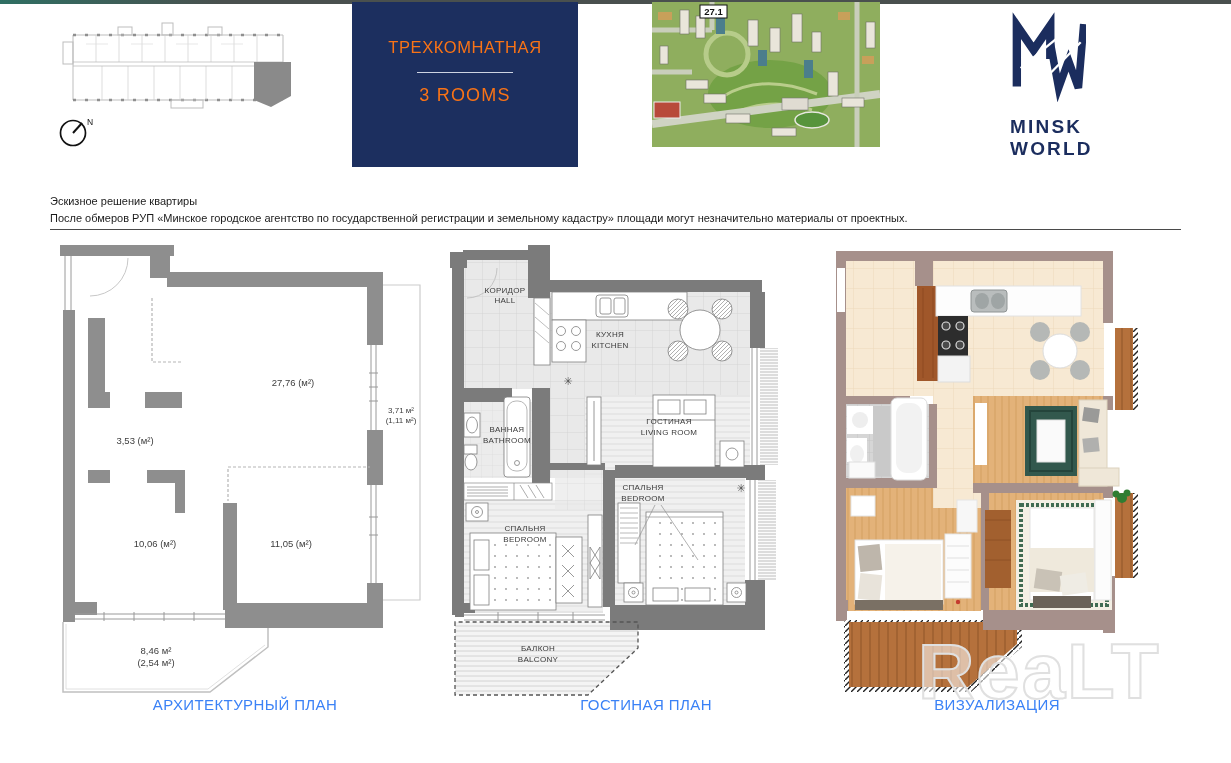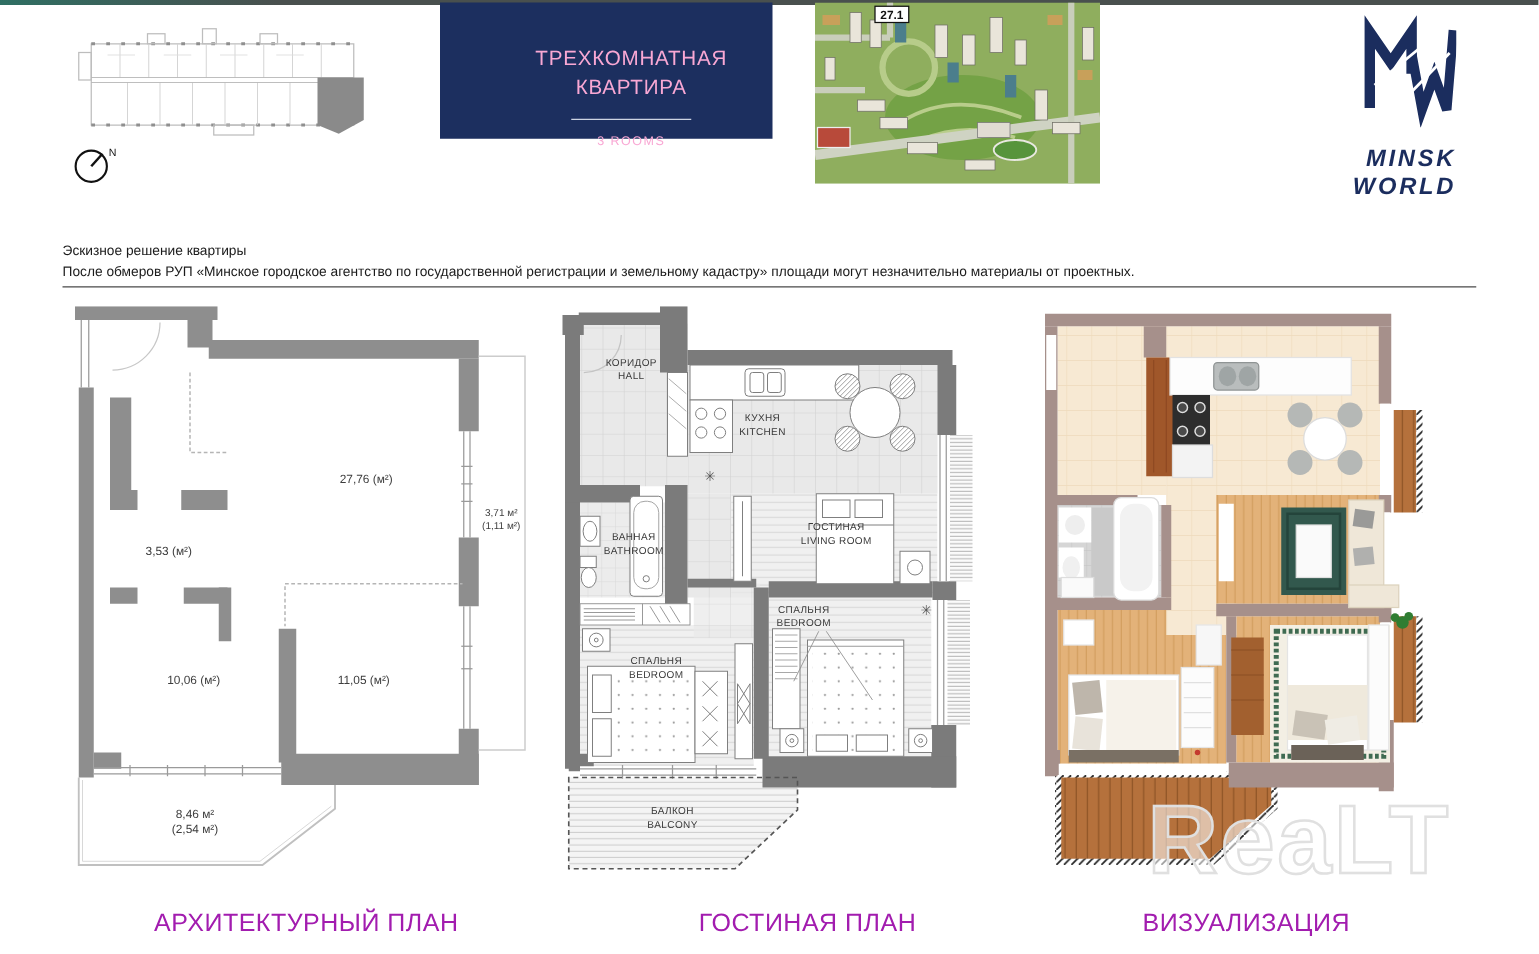--- a/index.html
+++ b/index.html
@@ -3,38 +3,38 @@
 <meta charset="utf-8">
 <style>
   html,body{margin:0;padding:0;background:#fff;}
   #page{position:relative;width:1231px;height:763px;background:#fff;overflow:hidden;
         font-family:"Liberation Sans",sans-serif;}
   #topbar{position:absolute;left:0;top:0;width:1231px;height:4px;
           background:linear-gradient(90deg,#2f6f63 0%,#49504e 18%,#49504e 100%);}
   
   #keyplan{position:absolute;left:58px;top:10px;}
   #compass{position:absolute;left:56px;top:112px;}
-  #titlecard{position:absolute;left:352px;top:2px;width:226px;height:109px;background:#1c2f5f;
-             color:#f9a8d4;text-align:center;padding-left:40px;}
+  #titlecard{position:absolute;left:352px;top:2px;width:226px;height:165px;background:#1c2f5f;
+             color:#f97316;text-align:center;}
   #titlecard .l1{margin-top:34px;font-size:16.5px;letter-spacing:.6px;line-height:23px;}
   #titlecard .l2{font-size:16.5px;letter-spacing:.6px;line-height:23px;}
   #titlecard .rule{width:96px;height:1px;background:#cdd4e2;margin:13px auto 12px;}
-  #titlecard .l3{font-size:10px;letter-spacing:1.2px;}
+  #titlecard .l3{font-size:18px;letter-spacing:1.2px;}
   #aerial{position:absolute;left:652px;top:2px;}
-  #logo{position:absolute;left:1010px;top:10px;width:155px;text-align:right;font-style:italic;}
+  #logo{position:absolute;left:1010px;top:10px;width:155px;text-align:left;}
   #logo .brandtext{margin-top:10px;color:#1b2d5e;font-size:19px;font-weight:600;letter-spacing:2.2px;}
   
   #disclaimer{position:absolute;left:50px;top:193px;width:1180px;color:#1b1b1b;
               font-size:11px;line-height:16.5px;white-space:nowrap;}
   #rule-main{position:absolute;left:50px;top:229px;width:1131px;border-top:1px solid #4a4a4a;}
   
   #plan-arch{position:absolute;left:58px;top:245px;}
   #plan-sketch{position:absolute;left:448px;top:245px;}
   #plan-viz{position:absolute;left:833px;top:248px;}
-  .caption{position:absolute;top:728px;transform:translateX(-50%);font-size:20px;color:#a21caf;
+  .caption{position:absolute;top:696px;transform:translateX(-50%);font-size:15px;color:#3b82f6;
            letter-spacing:.4px;white-space:nowrap;}
   #cap-arch{left:245px;} #cap-sketch{left:646px;} #cap-viz{left:997px;}
   #watermark{position:absolute;left:912px;top:622px;pointer-events:none;}
   svg text{font-family:"Liberation Sans",sans-serif;}
   .arealbl{fill:#3d3d3d;font-size:9.5px;}
   .arealbl-s{fill:#3d3d3d;font-size:8px;}
   .roomlbl{fill:#3a3a3a;font-size:8px;letter-spacing:.3px;text-anchor:middle;}
 </style>
 </head>
 <body>
@@ -63,21 +63,20 @@
   </svg>
 
   <svg id="compass" width="44" height="40" viewBox="0 0 44 40">
     <circle cx="17" cy="21" r="12.5" fill="none" stroke="#111" stroke-width="1.7"></circle>
     <line x1="17" y1="21" x2="26" y2="11" stroke="#111" stroke-width="2"></line>
     <text x="31" y="13" font-size="8.5" fill="#111">N</text>
   </svg>
 
   <div id="titlecard">
     <div class="l1">ТРЕХКОМНАТНАЯ</div>
-    <div class="l2">КВАРТИРА</div>
     <div class="rule"></div>
     <div class="l3">3 ROOMS</div>
   </div>
 
   <svg id="aerial" width="228" height="145" viewBox="0 0 228 145">
     <rect width="228" height="145" fill="#8fae5e"></rect>
     <ellipse cx="118" cy="92" rx="62" ry="34" fill="#74a246"></ellipse>
     <path d="M70,95 Q110,70 165,92 M85,110 Q120,95 160,108" stroke="#b9cd8b" stroke-width="3" fill="none"></path>
     <ellipse cx="160" cy="118" rx="17" ry="8" fill="#57943c" stroke="#e8e8e0" stroke-width="1.5"></ellipse>
     <path d="M0,122 L228,92" stroke="#cfd3c3" stroke-width="8" fill="none"></path>

